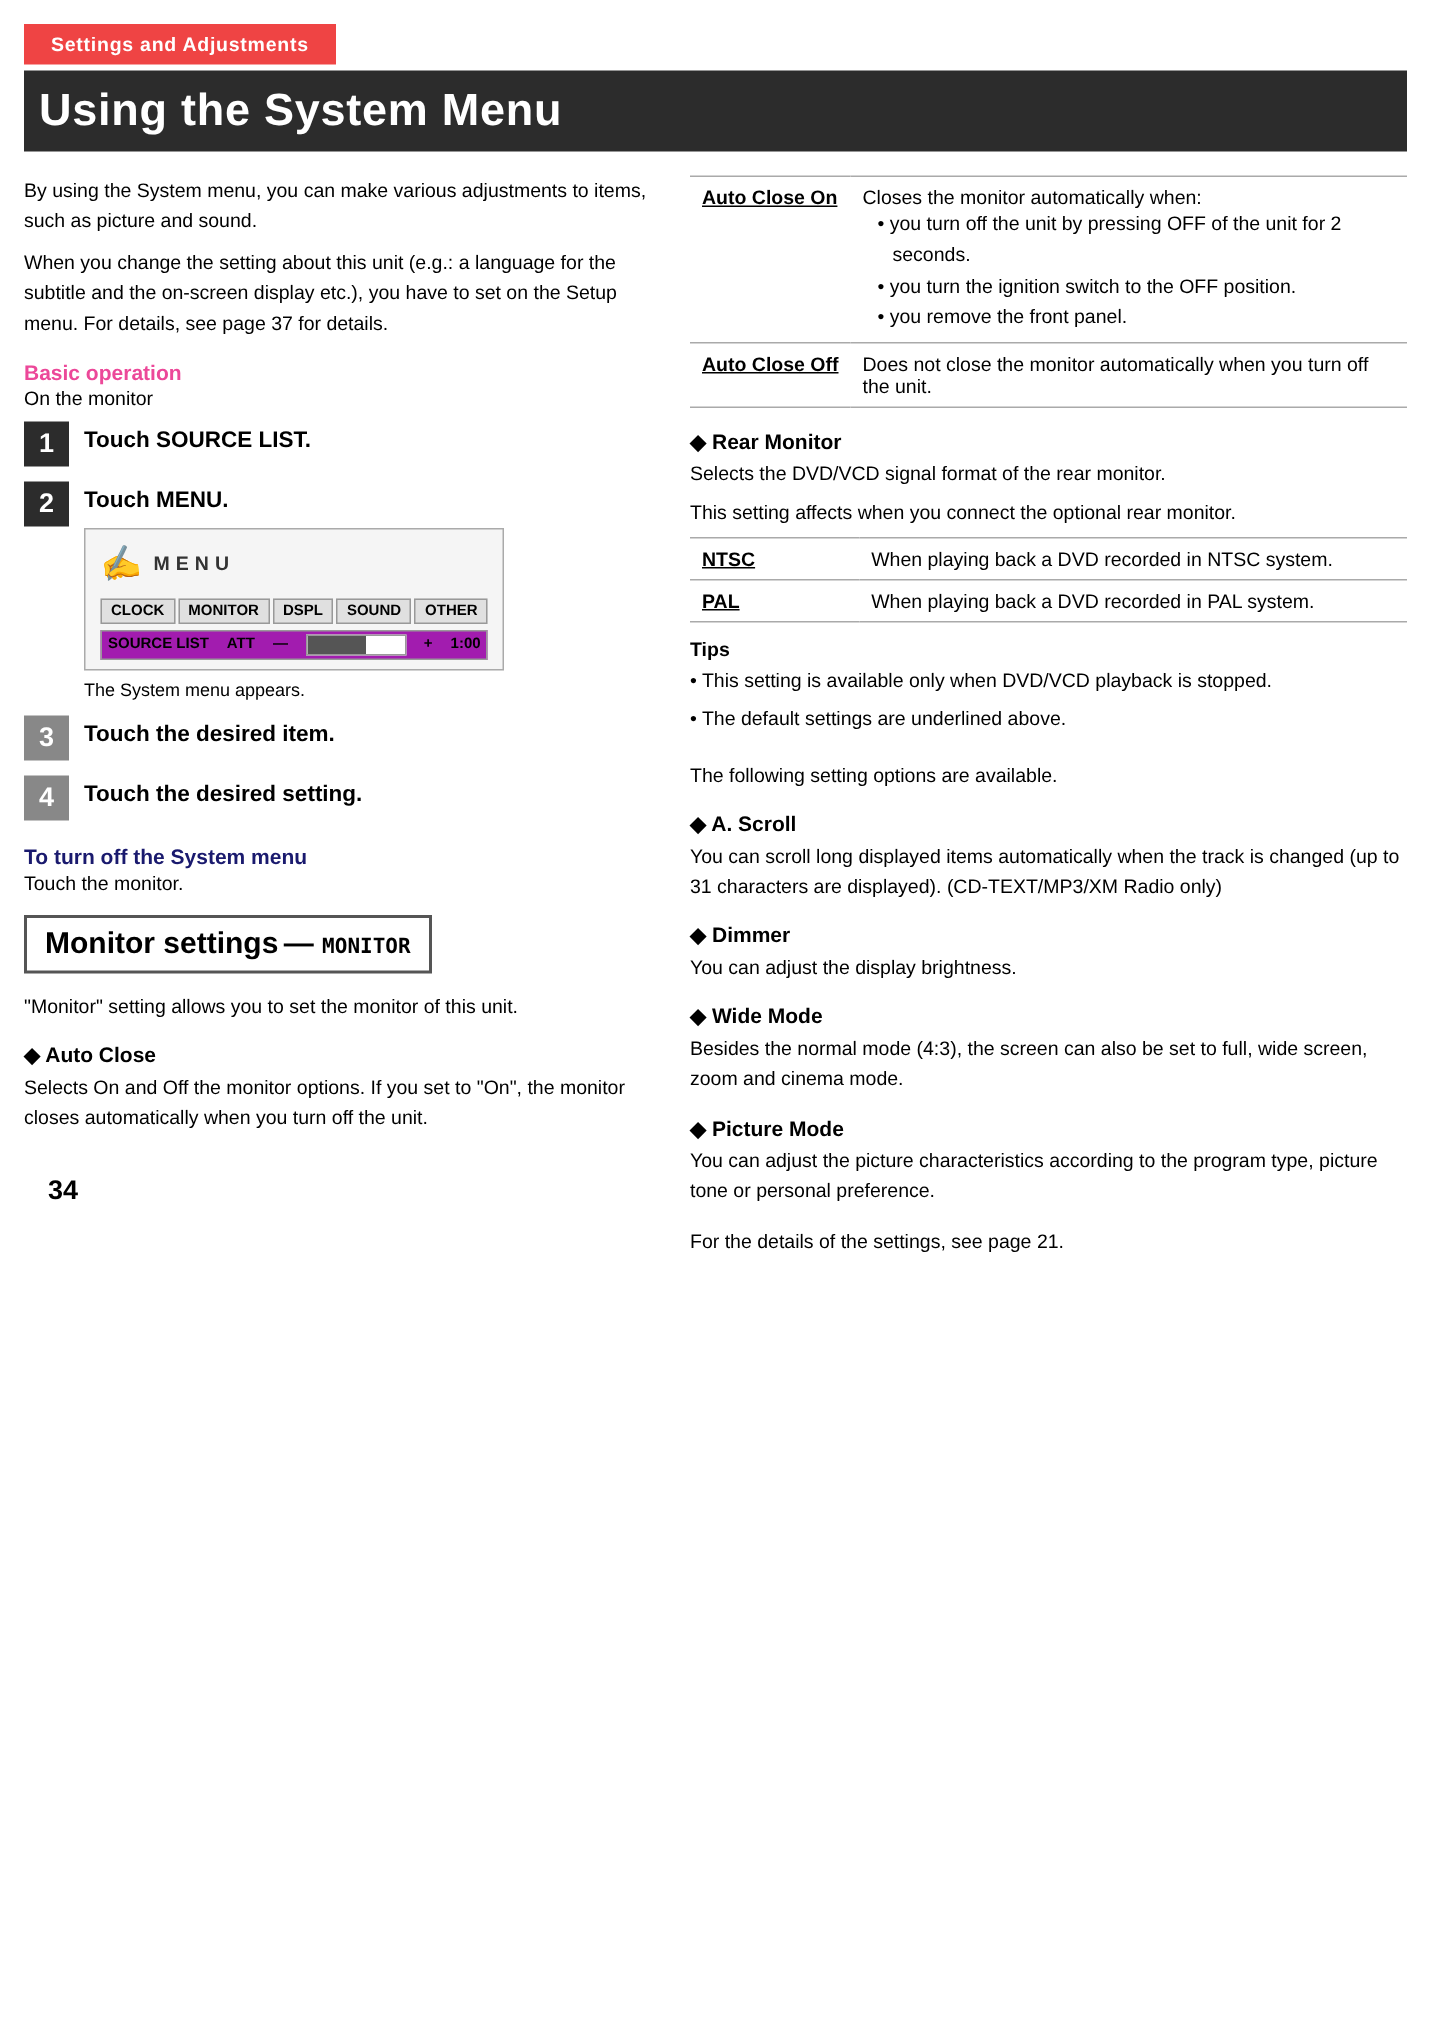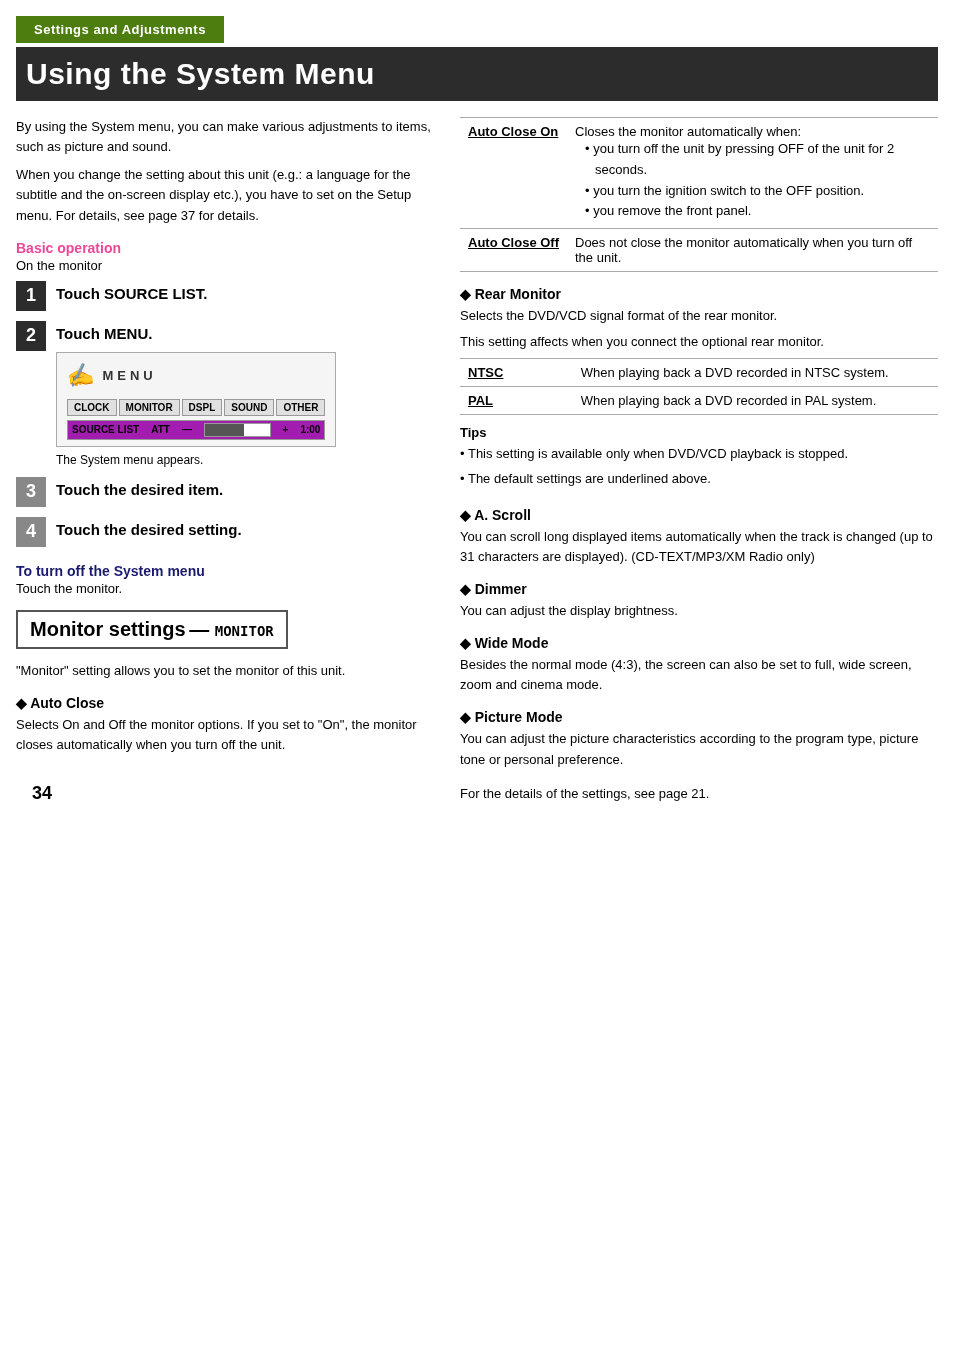--- a/index.html
+++ b/index.html
@@ -12,21 +12,21 @@
       min-height: 1348px;
     }
     .page {
       width: 954px;
       min-height: 1348px;
       padding: 0;
       background: #fff;
     }
     
     .header-bar {
-      background: #4d7c0f;
+      background: #ef4444;
       padding: 6px 18px;
       display: inline-block;
       margin: 16px 0 0 16px;
     }
     .header-bar span {
       color: #fff;
       font-weight: bold;
       font-size: 13px;
       letter-spacing: 0.5px;
     }
@@ -407,20 +407,21 @@
 
       <div class="tips-section">
         <div class="tips-heading">Tips</div>
         <ul class="tips-list">
           <li>This setting is available only when DVD/VCD playback is stopped.</li>
           <li>The default settings are underlined above.</li>
         </ul>
       </div>
 
       <div style="margin-top:18px; margin-bottom:12px;">
+        <div class="body-text">The following setting options are available.</div>
 
         
         <div class="diamond-heading">A. Scroll</div>
         <div class="body-text">You can scroll long displayed items automatically when the track is changed (up to 31 characters are displayed). (CD-TEXT/MP3/XM Radio only)</div>
 
         
         <div class="diamond-heading">Dimmer</div>
         <div class="body-text">You can adjust the display brightness.</div>
 
         

